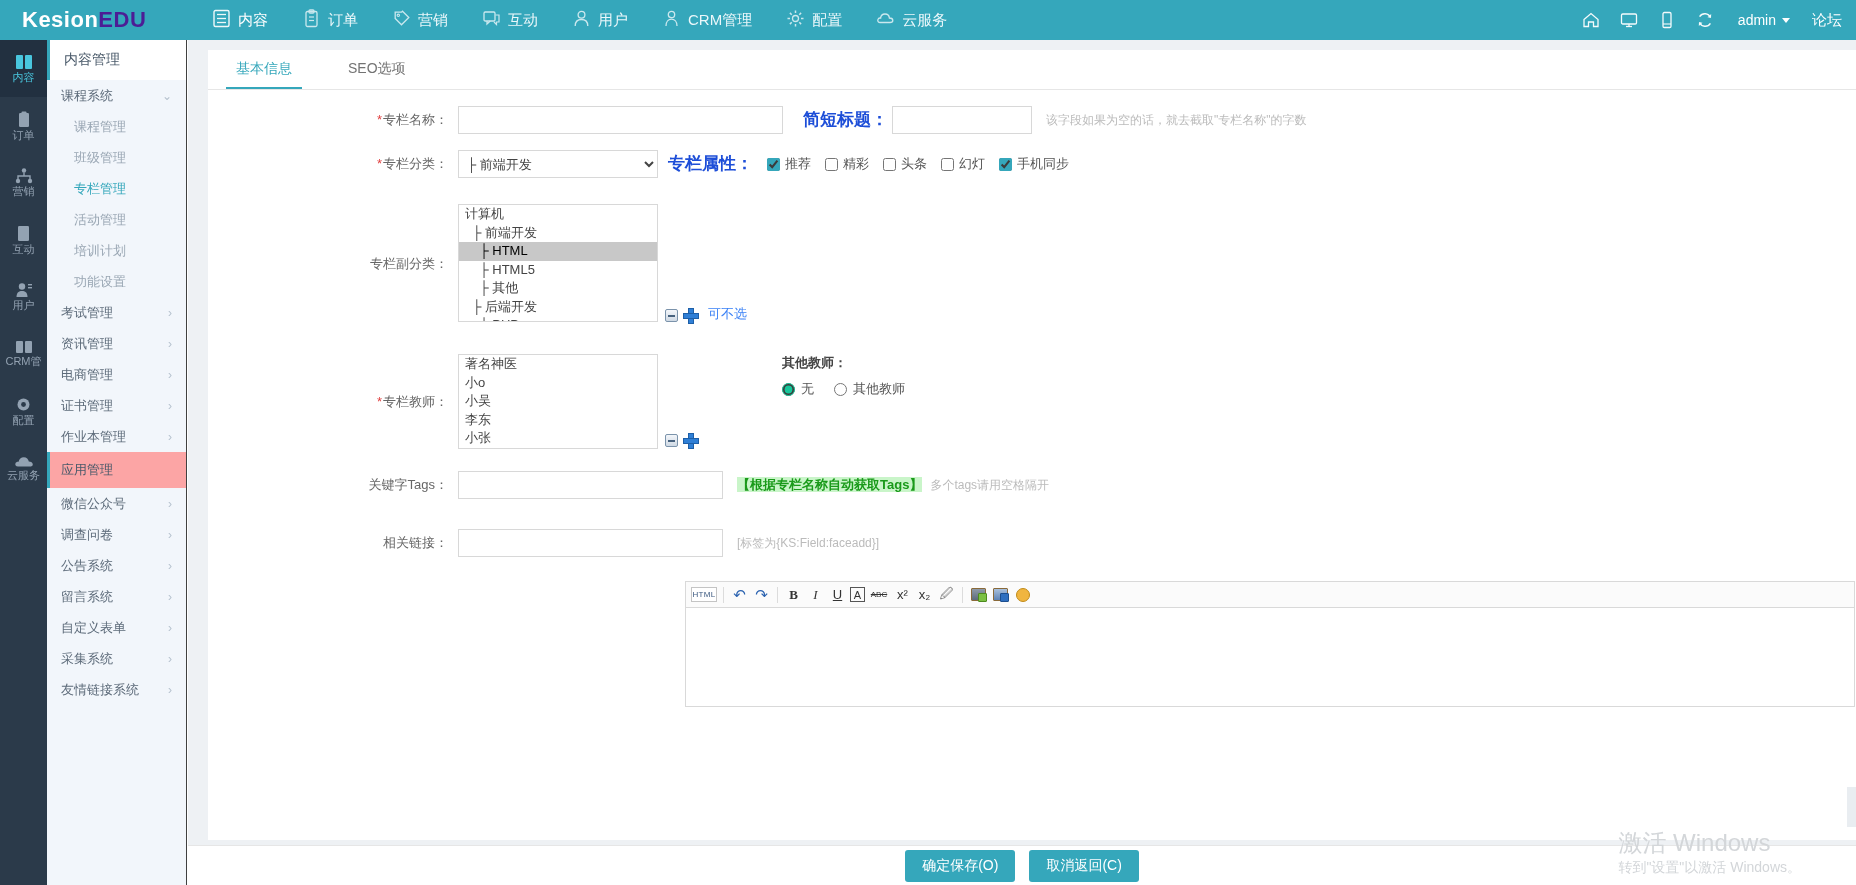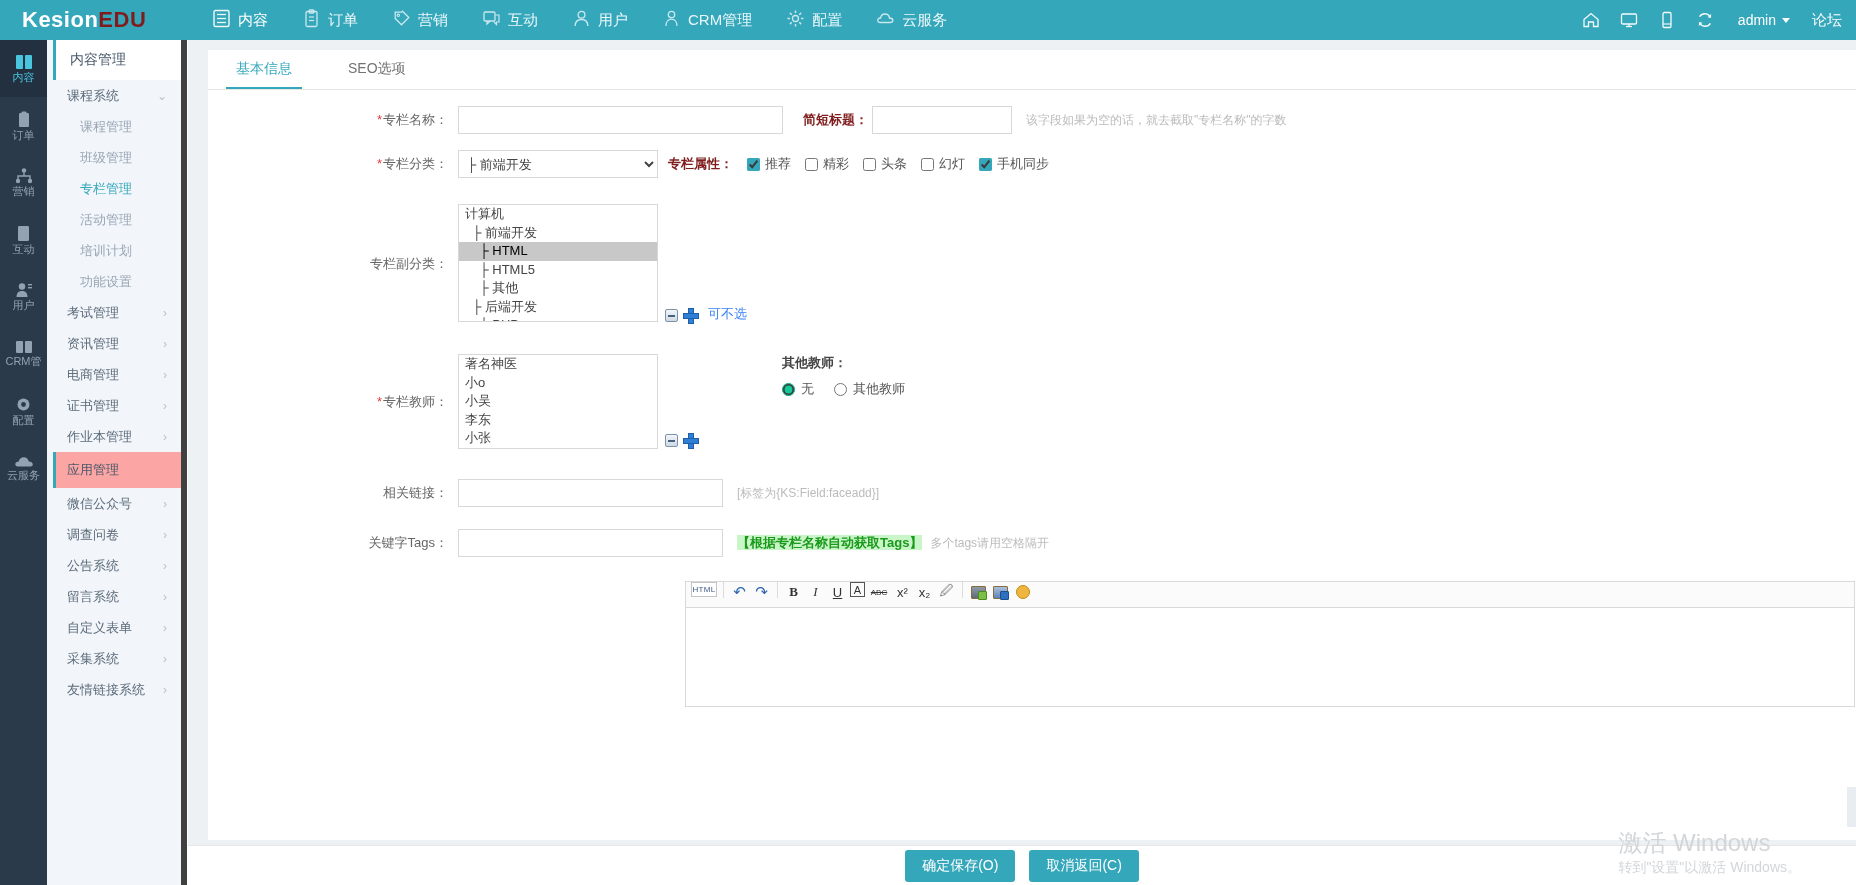--- a/index.html
+++ b/index.html
@@ -16,21 +16,21 @@
   #topbar {
     position: absolute; top: 0; left: 0; width: 1856px; height: 40px;
     background: #35a7bb;
     display: flex; align-items: center;
     color: #fff;
   }
   #brand {
     width: 195px; padding-left: 22px;
     font-size: 22px; font-weight: bold; letter-spacing: .5px;
   }
-  #brand .edu { color: #7f1d1d; }
+  #brand .edu { color: #4c1d95; }
   .topnav { display: flex; align-items: center; height: 40px; }
   .topnav-item {
     display: flex; align-items: center; gap: 7px;
     padding: 0 17px; height: 40px;
     color: #eaf7fa; font-size: 15px; cursor: pointer;
   }
   .topnav-item.active { color: #ffffff; }
   .topnav-item svg { opacity: .92; }
   #topright { margin-left: auto; display: flex; align-items: center; gap: 4px; }
   .topicon {
@@ -50,23 +50,22 @@
     height: 57px; display: flex; flex-direction: column; align-items: center; justify-content: center;
     gap: 2px; color: #93a2b2; font-size: 11px; cursor: pointer;
   }
   .rail-item.active { color: #49c6de; background: #223040; }
   .rail-item .rl { line-height: 1; white-space: nowrap; }
 
   
   #sidebar {
     position: absolute; top: 40px; left: 47px; width: 140px; height: 845px;
     background: #f2f6fb;
-    border-right: 6px solid #404040;
+    border-right: 1px solid #404040;
     overflow: hidden;
-    padding-left: 6px;
   }
   .side-head {
     height: 40px; background: #fff; display: flex; align-items: center;
     padding-left: 14px; font-size: 14px; color: #4a5a6a;
     border-left: 3px solid #35a7bb;
   }
   .side-group {
     height: 31px; display: flex; align-items: center; justify-content: space-between;
     padding: 0 14px 0 14px; font-size: 13px; color: #5d6b7a; cursor: pointer;
   }
@@ -105,21 +104,21 @@
   .lbl {
     width: 250px; text-align: right; padding-right: 10px; font-size: 13px; color: #666;
     line-height: 28px; flex: none;
   }
   .req { color: #e03e3e; margin-right: 1px; }
   .txt {
     height: 28px; border: 1px solid #d8d8d8; background: #fff; outline: none;
     font-family: inherit; font-size: 13px; padding: 0 6px; color: #333;
   }
   .hint { font-size: 12px; color: #bbb; line-height: 28px; margin-left: 14px; }
-  .inline-lbl { font-size: 13px; color: #7f1d1d; line-height: 28px; margin-left: 10px; font-weight: bold; }
+  .inline-lbl { font-size: 17px; color: #1d4ed8; line-height: 28px; margin-left: 10px; font-weight: bold; }
 
   select.sel {
     width: 200px; height: 28px; border: 1px solid #d8d8d8; background: #fff;
     font-family: inherit; font-size: 13px; color: #444; padding-left: 4px;
   }
   .cbwrap { display: flex; align-items: center; gap: 5px; margin-left: 14px; line-height: 28px; }
   .cbwrap label { font-size: 13px; color: #555; cursor: pointer; }
   input[type=checkbox] { width: 13px; height: 13px; margin: 0; accent-color: #35a7bb; }
   input[type=radio] { width: 13px; height: 13px; margin: 0; accent-color: #16c79a; }
 
@@ -146,21 +145,21 @@
   .plus-ic::after { left:0; top:5px; width:14px; height:4px; }
   .pm-note { font-size: 13px; color: #3b82f6; margin-left: 6px; line-height: 16px; }
 
   .green-link { color: #1a9a1a; font-weight: bold; font-size: 13px; line-height: 28px; margin-left: 14px; }
   .green-link .hl { background: #c9f5c9; }
 
   
   #editorwrap { margin-top: 24px; margin-left: 477px; width: 1170px; }
   #etoolbar {
     height: 26px; border: 1px solid #d9d9d9; border-bottom: none; background: #fbfbfb;
-    display: flex; padding: 0 5px; gap: 3px;
+    display: flex; align-items: center; padding: 0 5px; gap: 3px;
   }
   .etool { display: flex; align-items: center; justify-content: center; width: 19px; height: 20px; cursor: pointer; font-size: 13px; color: #333; }
   .etool.html { width: 26px; font-size: 8px; color: #3d5a80; border: 1px solid #c4c4c4; background: #fff; height: 15px; letter-spacing: .3px; }
   .esep { width: 1px; height: 16px; background: #dcdcdc; margin: 0 3px; }
   .undo, .redo { color: #2a62b0; font-size: 15px; }
   .btn-img { width: 15px; height: 13px; border: 1px solid #8a6a3a; background: linear-gradient(#8e9aa8,#5d6b7a); position: relative; border-radius: 1px; }
   .btn-img.g::after { content:""; position:absolute; right:-2px; bottom:-2px; width:7px; height:7px; background:#7bc043; border:1px solid #4d8a1f; border-radius:1px; }
   .btn-img.w { background: linear-gradient(#a8c0dd,#5e83b5); }
   .btn-img.w::after { content:""; position:absolute; right:-2px; bottom:-2px; width:7px; height:7px; background:#2f6fbf; border:1px solid #1d4f8f; border-radius:1px; }
   .smiley { width: 14px; height: 14px; border-radius: 50%; background: #f0b53f; border: 1px solid #c08a17; }
@@ -528,31 +527,31 @@
         <div style="font-size:13px; color:#444; font-weight:bold;">其他教师：</div>
         <div style="display:flex; align-items:center; gap:6px; margin-top:8px;">
           <input type="radio" name="otheacher" checked="" style="">
           <label style="font-size:13px;color:#555;">无</label>
           <input type="radio" name="otheacher" style="margin-left: 14px;">
           <label style="font-size:13px;color:#555;">其他教师</label>
         </div>
       </div>
     </div>
 
-    <div class="frow" style="margin-top:30px">
-      <div class="lbl">相关链接：</div>
-      <input class="txt" style="width: 265px;" value="">
-      <div class="hint">[标签为{KS:Field:faceadd}]</div>
-    </div>
-
     <div class="frow" style="margin-top:22px">
       <div class="lbl">关键字Tags：</div>
       <input class="txt" style="width: 265px;" value="">
       <div class="green-link"><span class="hl">【根据专栏名称自动获取Tags】</span></div>
       <div class="hint" style="margin-left:8px">多个tags请用空格隔开</div>
+    </div>
+
+    <div class="frow" style="margin-top:30px">
+      <div class="lbl">相关链接：</div>
+      <input class="txt" style="width: 265px;" value="">
+      <div class="hint">[标签为{KS:Field:faceadd}]</div>
     </div>
 
     <div id="editorwrap">
       <div id="etoolbar">
         <div class="etool html">HTML</div>
         <div class="esep"></div>
         <div class="etool undo">↶</div>
         <div class="etool redo">↷</div>
         <div class="esep"></div>
         <div class="etool" style="font-weight:bold; font-family:'Liberation Serif',serif;">B</div>

